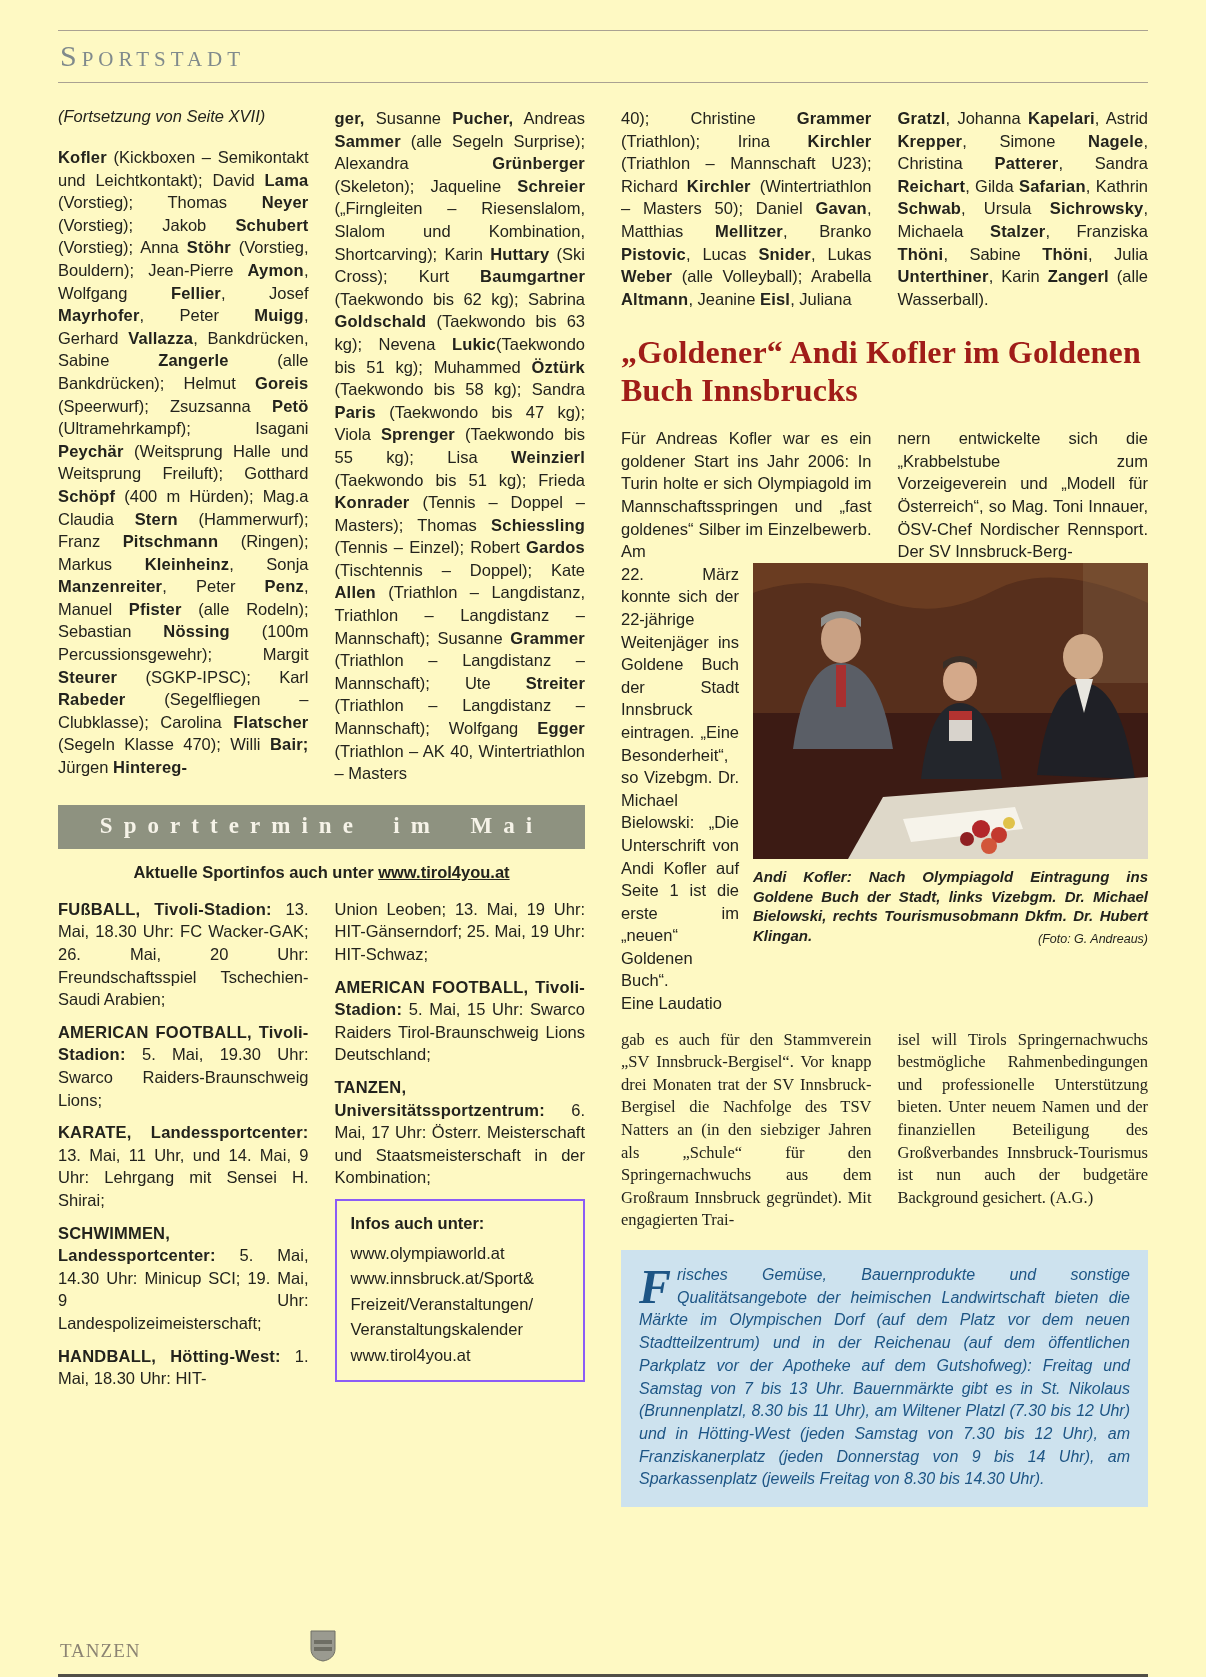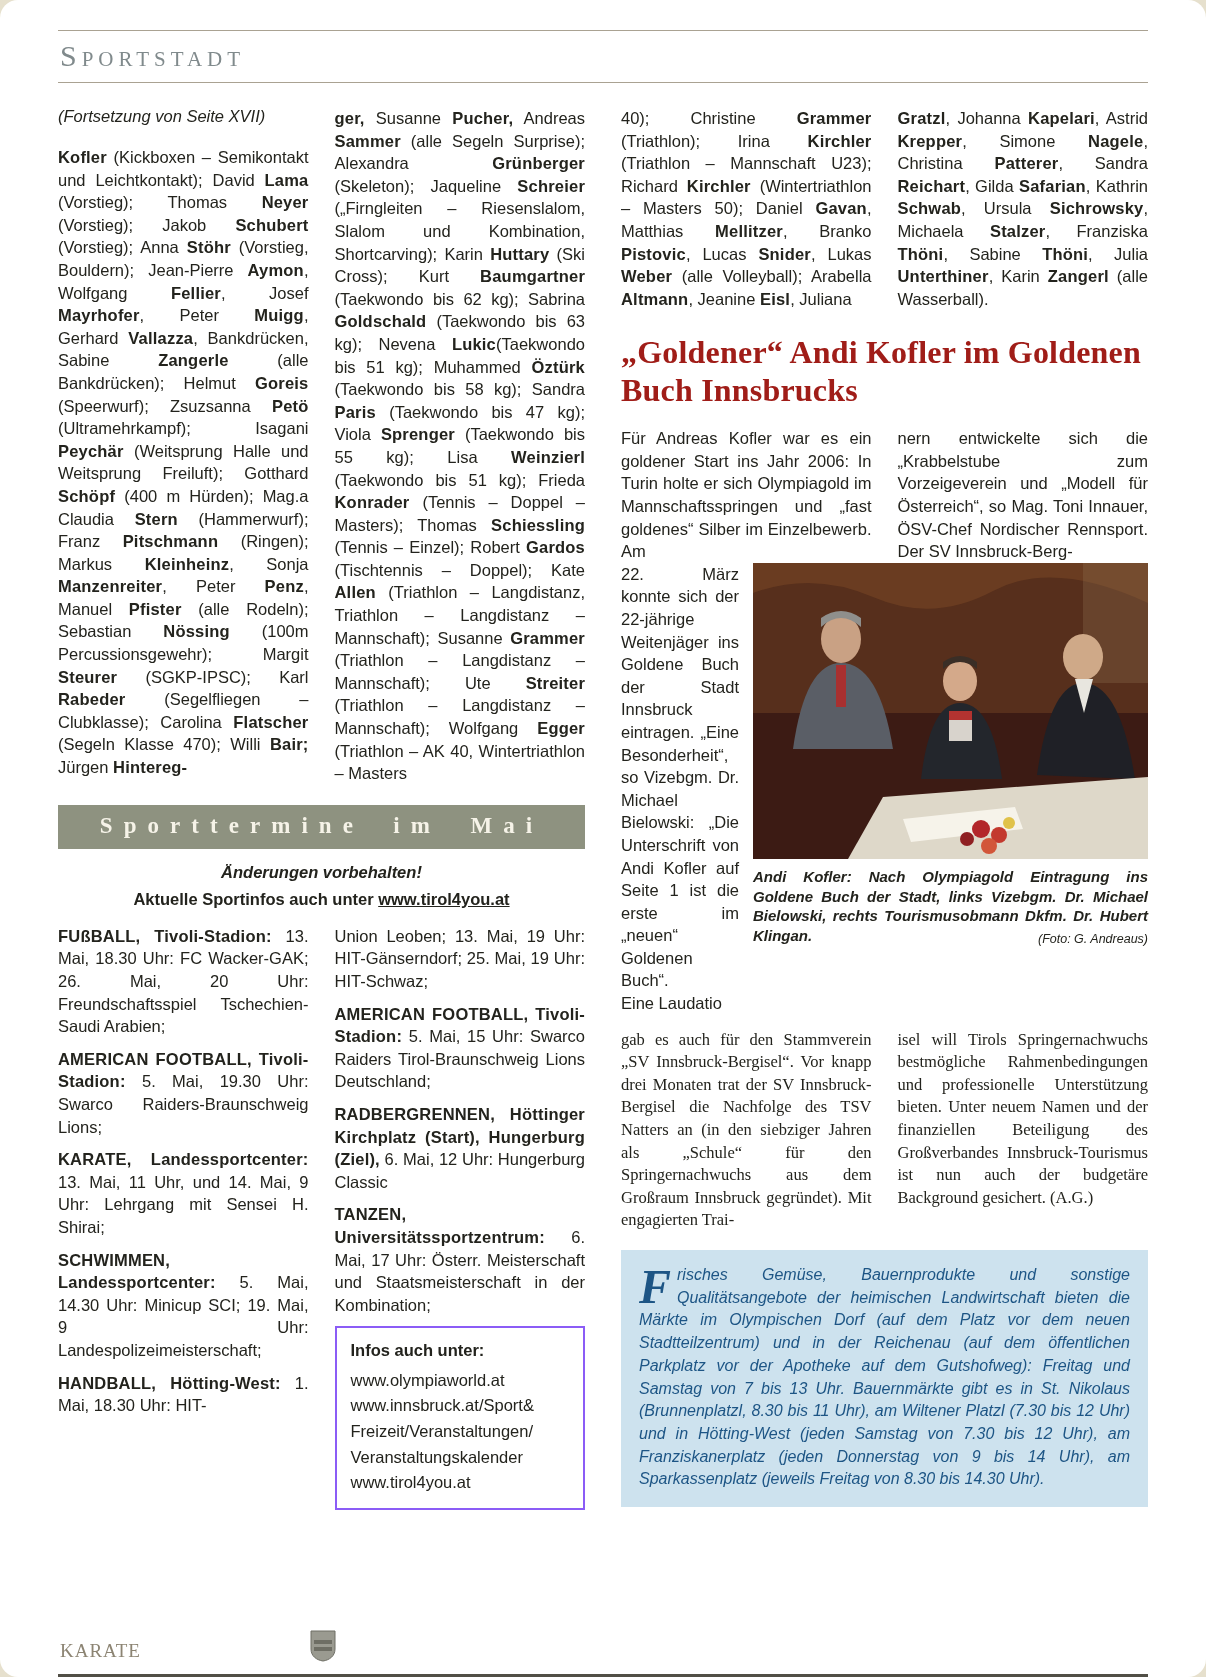--- a/index.html
+++ b/index.html
@@ -1,23 +1,22 @@
 <!DOCTYPE html>
 <html lang="de"><head>
 <meta charset="utf-8">
 <style>
   html,body { margin:0; padding:0; background:#e6e0cd; }
   .page {
     width:1206px; height:1677px; margin:0 auto; box-sizing:border-box;
-    background:#ffffff; color:#23231d;
+    background:#fef9c3; color:#23231d;
     padding:30px 58px 0 58px;
     display:flex; flex-direction:column;
     font-family:"Liberation Sans", sans-serif;
     overflow:hidden;
-    border-radius:18px;
   }
   
   .masthead {
     border-top:1px solid #aaa292; border-bottom:1px solid #aaa292;
     padding:8px 2px 9px 2px; margin-bottom:24px;
   }
   .masthead-title {
     font-family:"Liberation Serif", serif;
     font-variant:small-caps; font-size:30px; letter-spacing:5px;
     color:#808a8c;
@@ -101,38 +100,36 @@
           <p class="cont-note">(Fortsetzung von Seite XVII)</p>
           <p class="body-text"><b>Kofler</b> (Kickboxen – Semikontakt und Leichtkontakt); David <b>Lama</b> (Vorstieg); Thomas <b>Neyer</b> (Vorstieg); Jakob <b>Schubert</b> (Vorstieg); Anna <b>Stöhr</b> (Vorstieg, Bouldern); Jean-Pierre <b>Aymon</b>, Wolfgang <b>Fellier</b>, Josef <b>Mayrhofer</b>, Peter <b>Muigg</b>, Gerhard <b>Vallazza</b>, Bankdrücken, Sabine <b>Zangerle</b> (alle Bankdrücken); Helmut <b>Goreis</b> (Speerwurf); Zsuzsanna <b>Petö</b> (Ultramehrkampf); Isagani <b>Peychär</b> (Weitsprung Halle und Weitsprung Freiluft); Gotthard <b>Schöpf</b> (400 m Hürden); Mag.a Claudia <b>Stern</b> (Hammerwurf); Franz <b>Pitschmann</b> (Ringen); Markus <b>Kleinheinz</b>, Sonja <b>Manzenreiter</b>, Peter <b>Penz</b>, Manuel <b>Pfister</b> (alle Rodeln); Sebastian <b>Nössing</b> (100m Percussionsgewehr); Margit <b>Steurer</b> (SGKP-IPSC); Karl <b>Rabeder</b> (Segelfliegen – Clubklasse); Carolina <b>Flatscher</b> (Segeln Klasse 470); Willi <b>Bair;</b> Jürgen <b>Hintereg-</b></p>
         </div>
         <div>
           <p class="body-text"><b>ger,</b> Susanne <b>Pucher,</b> Andreas <b>Sammer</b> (alle Segeln Surprise); Alexandra <b>Grünberger</b> (Skeleton); Jaqueline <b>Schreier</b> („Firngleiten – Riesenslalom, Slalom und Kombination, Shortcarving); Karin <b>Huttary</b> (Ski Cross); Kurt <b>Baumgartner</b> (Taekwondo bis 62 kg); Sabrina <b>Goldschald</b> (Taekwondo bis 63 kg); Nevena <b>Lukic</b>(Taekwondo bis 51 kg); Muhammed <b>Öztürk</b> (Taekwondo bis 58 kg); Sandra <b>Paris</b> (Taekwondo bis 47 kg); Viola <b>Sprenger</b> (Taekwondo bis 55 kg); Lisa <b>Weinzierl</b> (Taekwondo bis 51 kg); Frieda <b>Konrader</b> (Tennis – Doppel – Masters); Thomas <b>Schiessling</b> (Tennis – Einzel); Robert <b>Gardos</b> (Tischtennis – Doppel); Kate <b>Allen</b> (Triathlon – Langdistanz, Triathlon – Langdistanz – Mannschaft); Susanne <b>Grammer</b> (Triathlon – Langdistanz – Mannschaft); Ute <b>Streiter</b> (Triathlon – Langdistanz – Mannschaft); Wolfgang <b>Egger</b> (Triathlon – AK 40, Wintertriathlon – Masters</p>
         </div>
       </div>
 
       <div class="termine-banner">Sporttermine im Mai</div>
 
-      <p class="note1">Änderungen vorbehalten!</p>
       <p class="note2">
         <span>Aktuelle Sportinfos auch unter</span>
         <a class="inline-link">www.tirol4you.at</a>
       </p>
 
       <div class="cols2 sched">
         <div>
           <p class="body-text"><b>FUßBALL, Tivoli-Stadion:</b> 13. Mai, 18.30 Uhr: FC Wacker-GAK; 26. Mai, 20 Uhr: Freundschaftsspiel Tschechien-Saudi Arabien;</p>
           <p class="body-text"><b>AMERICAN FOOTBALL, Tivoli-Stadion:</b> 5. Mai, 19.30 Uhr: Swarco Raiders-Braunschweig Lions;</p>
           <p class="body-text"><b>KARATE, Landessportcenter:</b> 13. Mai, 11 Uhr, und 14. Mai, 9 Uhr: Lehrgang mit Sensei H. Shirai;</p>
           <p class="body-text"><b>SCHWIMMEN, Landessportcenter:</b> 5. Mai, 14.30 Uhr: Minicup SCI; 19. Mai, 9 Uhr: Landespolizeimeisterschaft;</p>
           <p class="body-text"><b>HANDBALL, Hötting-West:</b> 1. Mai, 18.30 Uhr: HIT-</p>
         </div>
         <div>
           <p class="body-text">Union Leoben; 13. Mai, 19 Uhr: HIT-Gänserndorf; 25. Mai, 19 Uhr: HIT-Schwaz;</p>
           <p class="body-text"><b>AMERICAN FOOTBALL, Tivoli-Stadion:</b> 5. Mai, 15 Uhr: Swarco Raiders Tirol-Braunschweig Lions Deutschland;</p>
-          <p class="body-text"><b>RADBERGRENNEN, Höttinger Kirchplatz (Start), Hungerburg (Ziel),</b> 6. Mai, 12 Uhr: Hungerburg Classic</p>
           <p class="body-text"><b>TANZEN, Universitätssportzentrum:</b> 6. Mai, 17 Uhr: Österr. Meisterschaft und Staatsmeisterschaft in der Kombination;</p>
           <div class="infobox">
             <div class="infobox-title">Infos auch unter:</div>
             <div class="infobox-line">www.olympiaworld.at</div>
             <div class="infobox-line">www.innsbruck.at/Sport&amp;</div>
             <div class="infobox-line">Freizeit/Veranstaltungen/</div>
             <div class="infobox-line">Veranstaltungskalender</div>
             <div class="infobox-line">www.tirol4you.at</div>
           </div>
         </div>
@@ -210,21 +207,21 @@
 
       <div class="market">
         <span class="dropcap">F</span>
         <span>risches Gemüse, Bauernprodukte und sonstige Qualitätsangebote der heimischen Landwirtschaft bieten die Märkte im Olympischen Dorf (auf dem Platz vor dem neuen Stadtteilzentrum) und in der Reichenau (auf dem öffentlichen Parkplatz vor der Apotheke auf dem Gutshofweg): Freitag und Samstag von 7 bis 13 Uhr. Bauernmärkte gibt es in St. Nikolaus (Brunnenplatzl, 8.30 bis 11 Uhr), am Wiltener Platzl (7.30 bis 12 Uhr) und in Hötting-West (jeden Samstag von 7.30 bis 12 Uhr), am Franziskanerplatz (jeden Donnerstag von 9 bis 14 Uhr), am Sparkassenplatz (jeweils Freitag von 8.30 bis 14.30 Uhr).</span>
       </div>
     </div>
 
   </div>
 
   <div class="footer">
-    <span class="pagenum">KARATE</span>
+    <span class="pagenum">TANZEN</span>
     <span class="shield">
       <svg width="26" height="32" viewBox="0 0 26 32">
         <path d="M1 1 h24 v18 c0 7 -5.4 11 -12 12 C6.4 30 1 26 1 19 Z" fill="#9a9a90" stroke="#6e6e64"></path>
         <rect x="4" y="10" width="18" height="4" fill="#6e6e64"></rect>
         <rect x="4" y="17" width="18" height="4" fill="#6e6e64"></rect>
       </svg>
     </span>
   </div>
 
 </div>

